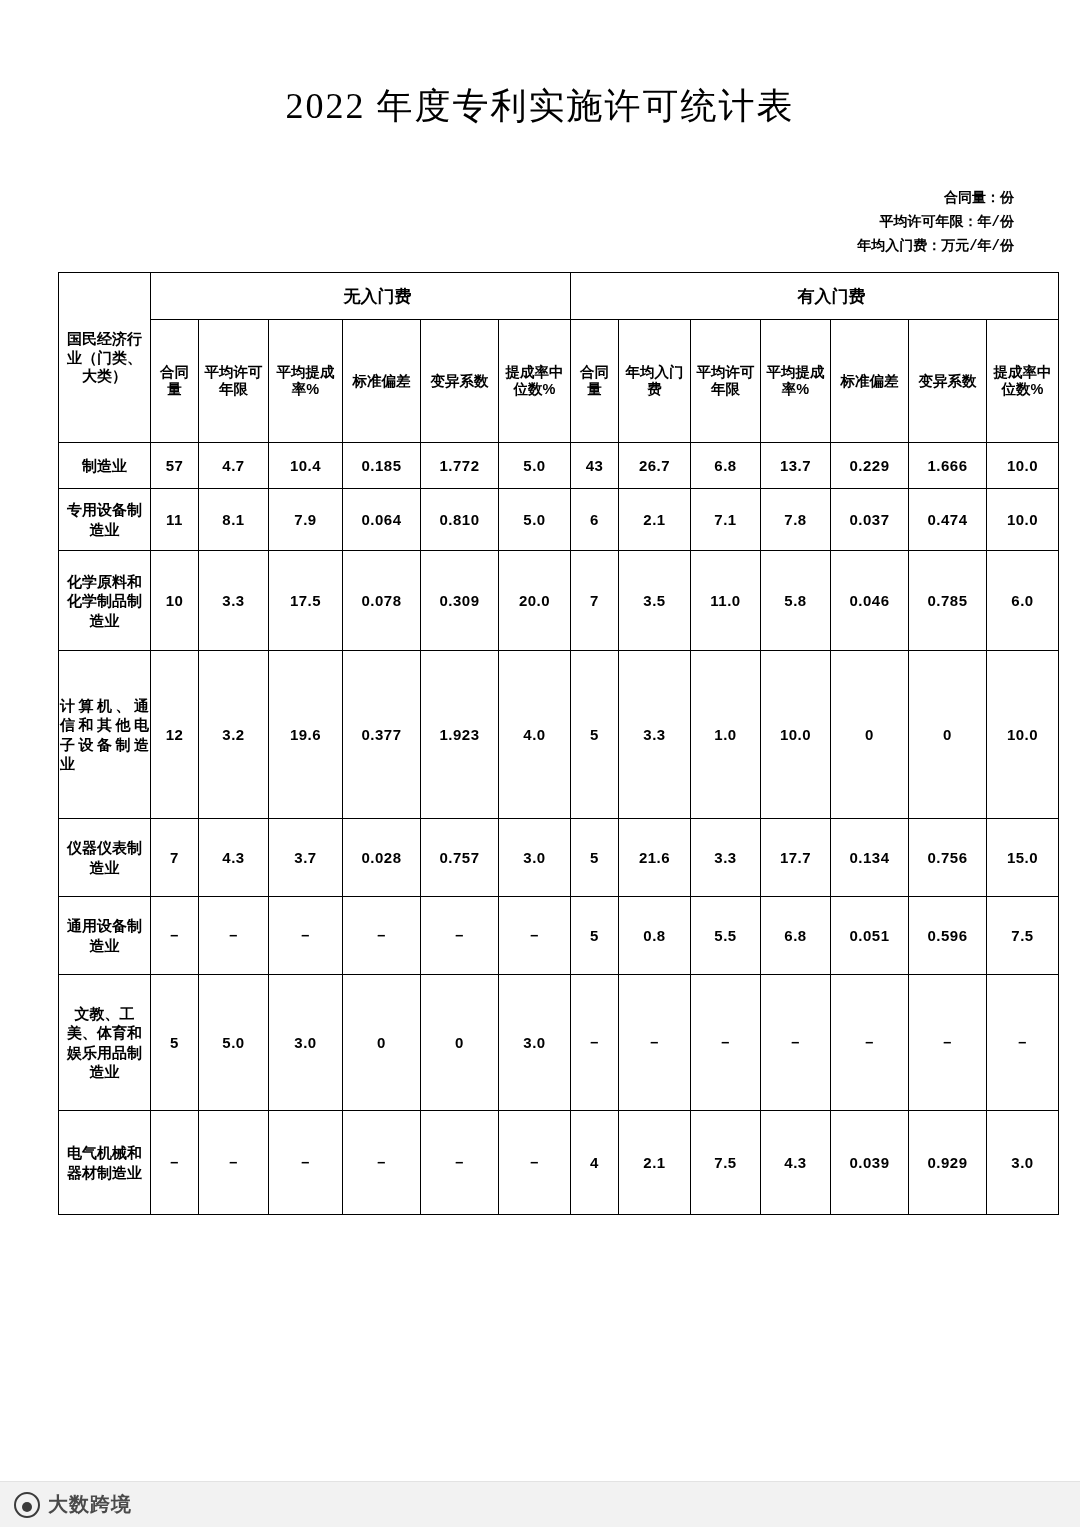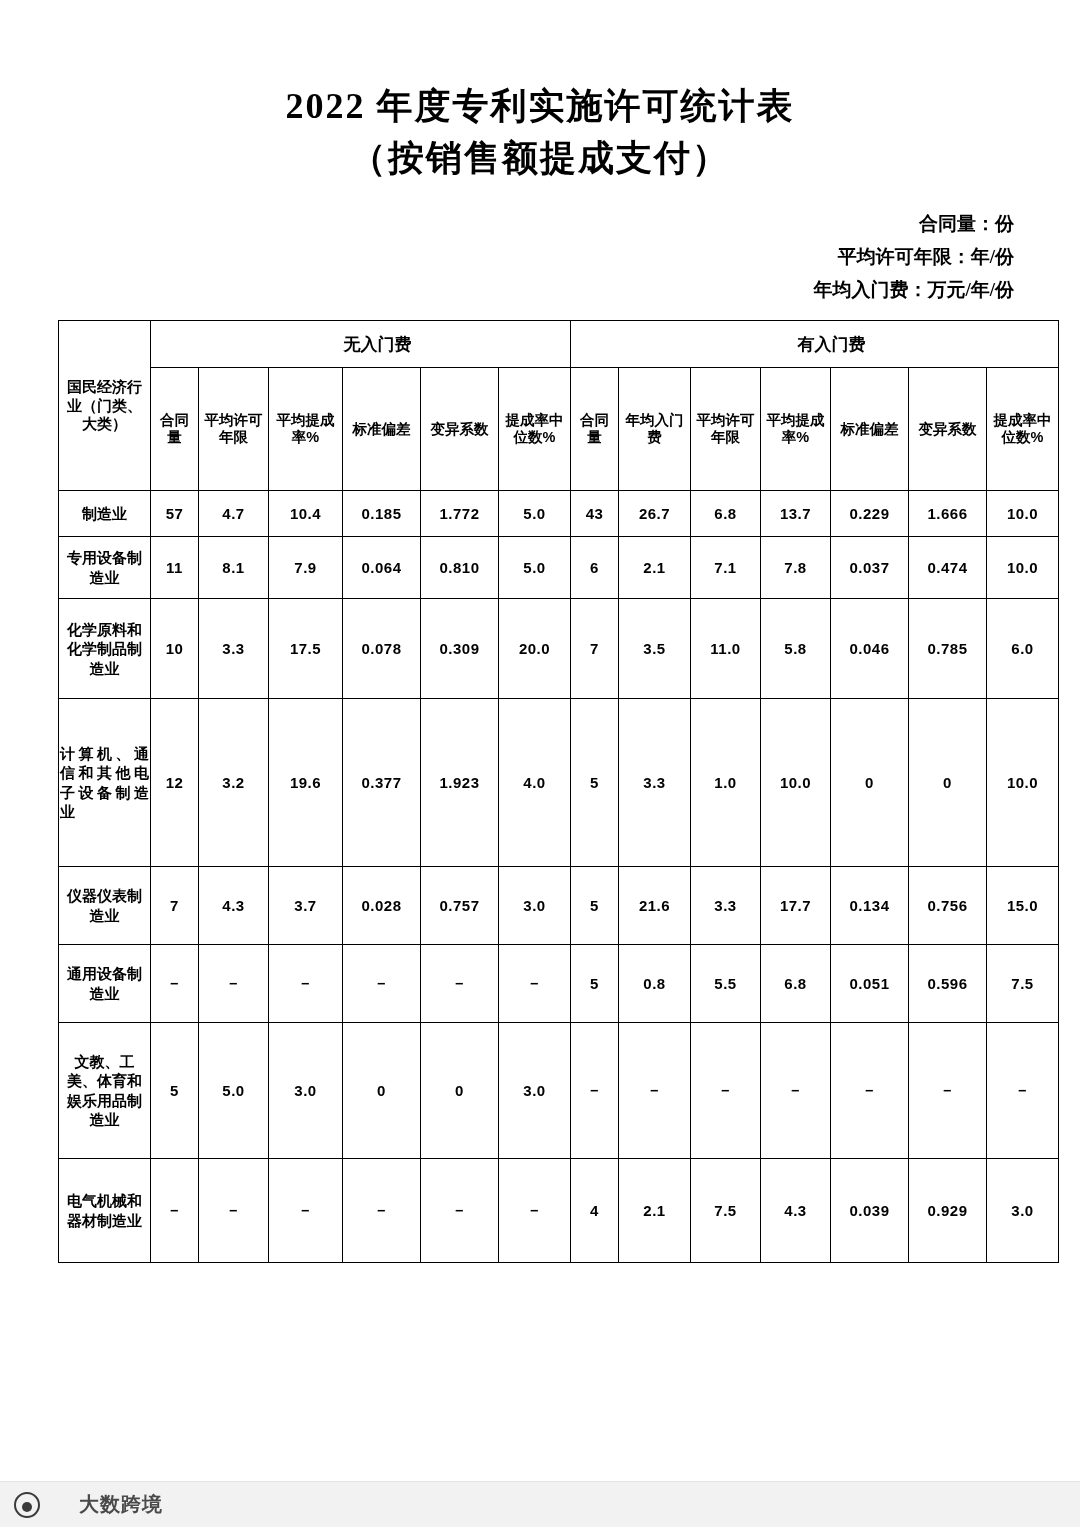--- a/index.html
+++ b/index.html
@@ -21,33 +21,33 @@
     position: relative;
     box-sizing: border-box;
     padding: 0 58px;
   }
   .title-block {
     padding-top: 80px;
     text-align: center;
   }
   .title-line {
     font-size: 36px;
-    font-weight: bold;
+    font-weight: normal;
     letter-spacing: 2px;
     line-height: 1.45;
     font-family: "Liberation Serif", "DejaVu Serif", serif;
   }
   .units {
-    margin-top: 24px;
+    margin-top: 54px;
     text-align: right;
     padding-right: 8px;
-    font-size: 19px;
+    font-size: 14px;
     font-weight: bold;
     line-height: 1.72;
-    font-family: Liberation Serif, serif;
+    font-family: Liberation Mono, monospace;
   }
   table.stat {
     margin-top: 14px;
     border-collapse: collapse;
     table-layout: fixed;
     width: 964px;
     font-family: "Liberation Sans", sans-serif;
   }
   table.stat td, table.stat th {
     border: 1px solid #000000;
@@ -110,21 +110,20 @@
     left: 0;
     bottom: 0;
     width: 1080px;
     height: 46px;
     background: #f2f2f2;
     border-top: 1px solid #e3e3e3;
     display: flex;
     align-items: center;
     padding-left: 14px;
     box-sizing: border-box;
-    gap: 31px;
   }
   .brand-logo {
     width: 26px;
     height: 26px;
     border-radius: 50%;
     border: 2px solid #3b3b3b;
     position: relative;
     display: inline-block;
     margin-right: 8px;
     box-sizing: border-box;
@@ -147,21 +146,20 @@
     letter-spacing: 1px;
   }
 </style>
 </head>
 <body>
 
 <div class="page">
 
   <div class="title-block">
     <div class="title-line">2022 年度专利实施许可统计表</div>
-    <div class="title-line">（按销售额提成支付）</div>
   </div>
 
   <div class="units">
     <div>合同量：份</div>
     <div>平均许可年限：年/份</div>
     <div>年均入门费：万元/年/份</div>
   </div>
 
   <table class="stat">
     <colgroup>

